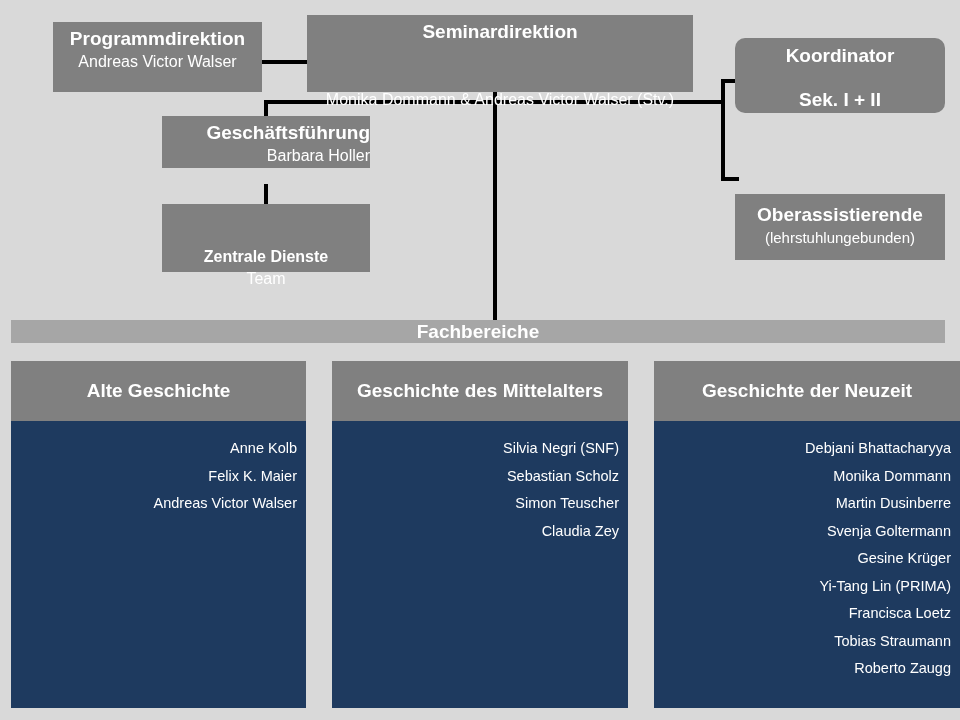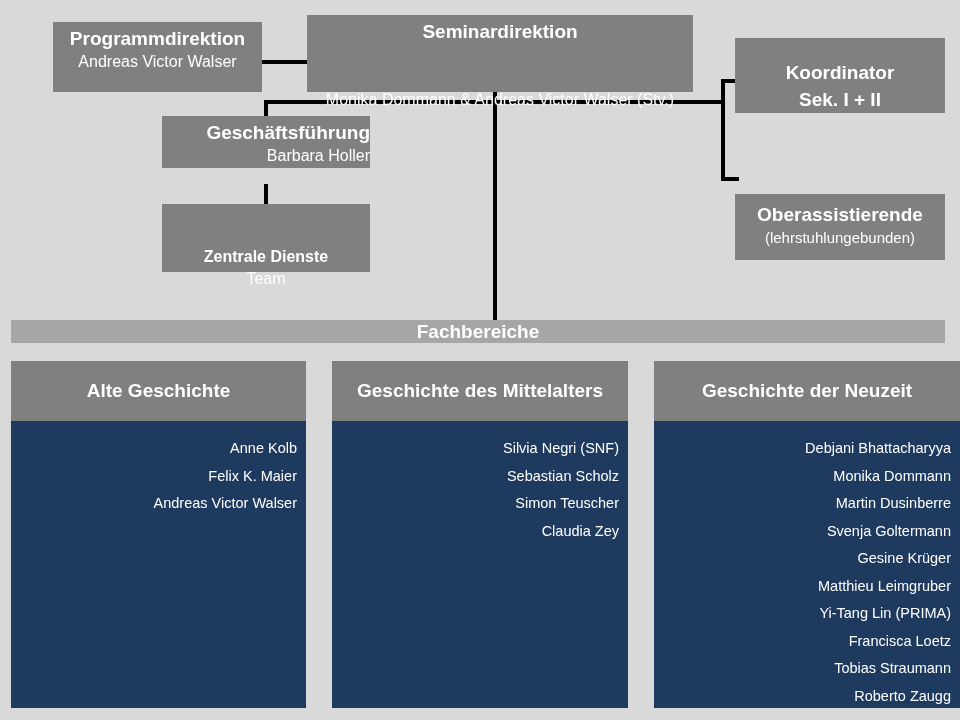--- a/index.html
+++ b/index.html
@@ -47,22 +47,23 @@
     white-space: nowrap;
   }
   .node .subtitle {
     font-weight: normal;
     font-size: 16px;
     line-height: 22px;
     text-align: center;
     white-space: nowrap;
   }
   .node.two-line-title {
-    justify-content: flex-end;
-    padding-top: 17px;
+    justify-content: space-between;
+    padding-top: 4px;
+    border-radius: 10px;
   }
   .node.two-line-title .title {
     font-size: 19px;
     line-height: 27px;
   }
 
   
   #node-programmdirektion { left: 53px;  top: 22px;  width: 209px; height: 70px; }
   #node-seminardirektion  { left: 307px; top: 15px;  width: 386px; height: 77px; gap: 45px; }
   #node-koordinator       { left: 735px; top: 38px;  width: 210px; height: 75px; }
@@ -211,21 +212,20 @@
   </div>
 
   <div class="dept-col" id="dept-col-2">
     <div class="dept-header">Geschichte der Neuzeit</div>
     <div class="dept-body">
       <div class="dept-name">Debjani Bhattacharyya</div>
       <div class="dept-name">Monika Dommann</div>
       <div class="dept-name">Martin Dusinberre</div>
       <div class="dept-name">Svenja Goltermann</div>
       <div class="dept-name">Gesine Krüger</div>
-      <div class="dept-name">Matthieu Leimgruber</div>
       <div class="dept-name">Yi-Tang Lin (PRIMA)</div>
       <div class="dept-name">Francisca Loetz</div>
       <div class="dept-name">Tobias Straumann</div>
       <div class="dept-name">Roberto Zaugg</div>
     </div>
   </div>
 
 </div>
 
 </body></html>

